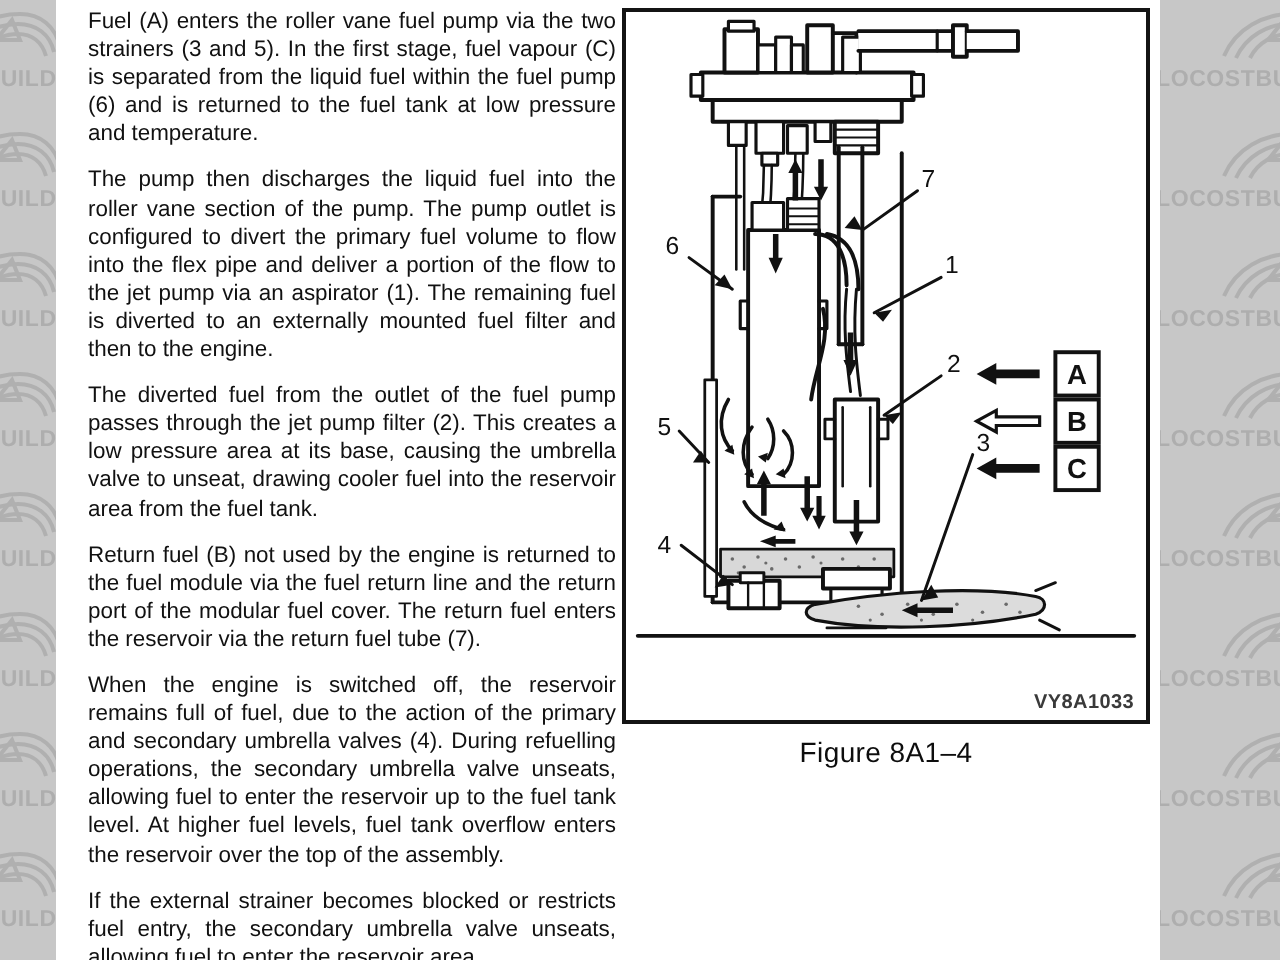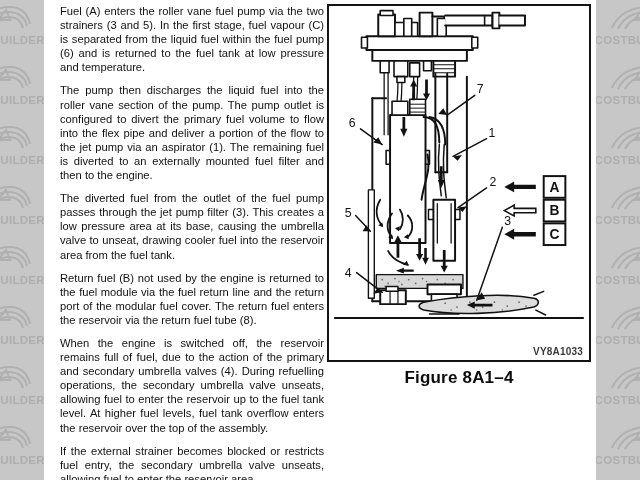--- a/index.html
+++ b/index.html
@@ -53,21 +53,21 @@
     position: absolute;
     left: 30px;
     top: 4px;
     width: 60px;
     height: 28px;
   }
 
   
   #page {
     position: absolute;
-    left: 44px;
+    left: 28px;
     top: 0;
     width: 552px;
     height: 480px;
     background: #ffffff;
     z-index: 1;
   }
 
   
   #text-column {
     position: absolute;
@@ -123,22 +123,22 @@
     color: #3a3a3a;
     letter-spacing: 0.2px;
   }
   #figure-caption {
     position: absolute;
     left: 0;
     top: 368px;
     width: 264px;
     text-align: center;
     font-family: "Liberation Sans", sans-serif;
-    font-size: 17px;
-    font-weight: bold;
+    font-size: 14px;
+    font-weight: normal;
     color: #0d0d0d;
     letter-spacing: 0.2px;
   }
 </style>
 </head>
 <body>
 
 <div id="watermark-layer">
   <div class="wm-col left">
       <div class="wm-unit">
@@ -320,22 +320,22 @@
         <div class="wm-text">LOCOSTBUILDERS.CO.UK</div>
       </div>
     </div>
 </div>
 
 <div id="page">
 
   <div id="text-column">
     <p class="para">Fuel (A) enters the roller vane fuel pump via the two strainers (3 and 5). In the first stage, fuel vapour (C) is separated from the liquid fuel within the fuel pump (6) and is returned to the fuel tank at low pressure and temperature.</p>
     <p class="para">The pump then discharges the liquid fuel into the roller vane section of the pump. The pump outlet is configured to divert the primary fuel volume to flow into the flex pipe and deliver a portion of the flow to the jet pump via an aspirator (1). The remaining fuel is diverted to an externally mounted fuel filter and then to the engine.</p>
-    <p class="para">The diverted fuel from the outlet of the fuel pump passes through the jet pump filter (3). This creates a low pressure area at its base, causing the umbrella valve to unseat, drawing cooler fuel into the reservoir area from the fuel tank.</p>
-    <p class="para">Return fuel (B) not used by the engine is returned to the fuel module via the fuel return line and the return port of the modular fuel cover. The return fuel enters the reservoir via the return fuel tube (8).</p>
+    <p class="para">The diverted fuel from the outlet of the fuel pump passes through the jet pump filter (2). This creates a low pressure area at its base, causing the umbrella valve to unseat, drawing cooler fuel into the reservoir area from the fuel tank.</p>
+    <p class="para">Return fuel (B) not used by the engine is returned to the fuel module via the fuel return line and the return port of the modular fuel cover. The return fuel enters the reservoir via the return fuel tube (7).</p>
     <p class="para">When the engine is switched off, the reservoir remains full of fuel, due to the action of the primary and secondary umbrella valves (4). During refuelling operations, the secondary umbrella valve unseats, allowing fuel to enter the reservoir up to the fuel tank level. At higher fuel levels, fuel tank overflow enters the reservoir over the top of the assembly.</p>
     <p class="para">If the external strainer becomes blocked or restricts fuel entry, the secondary umbrella valve unseats, allowing fuel to enter the reservoir area.</p>
 
   </div>
 
   <div id="figure-block">
 
     <div id="figure-frame">
 
       <svg id="figure-art" viewBox="0 0 264 358">

